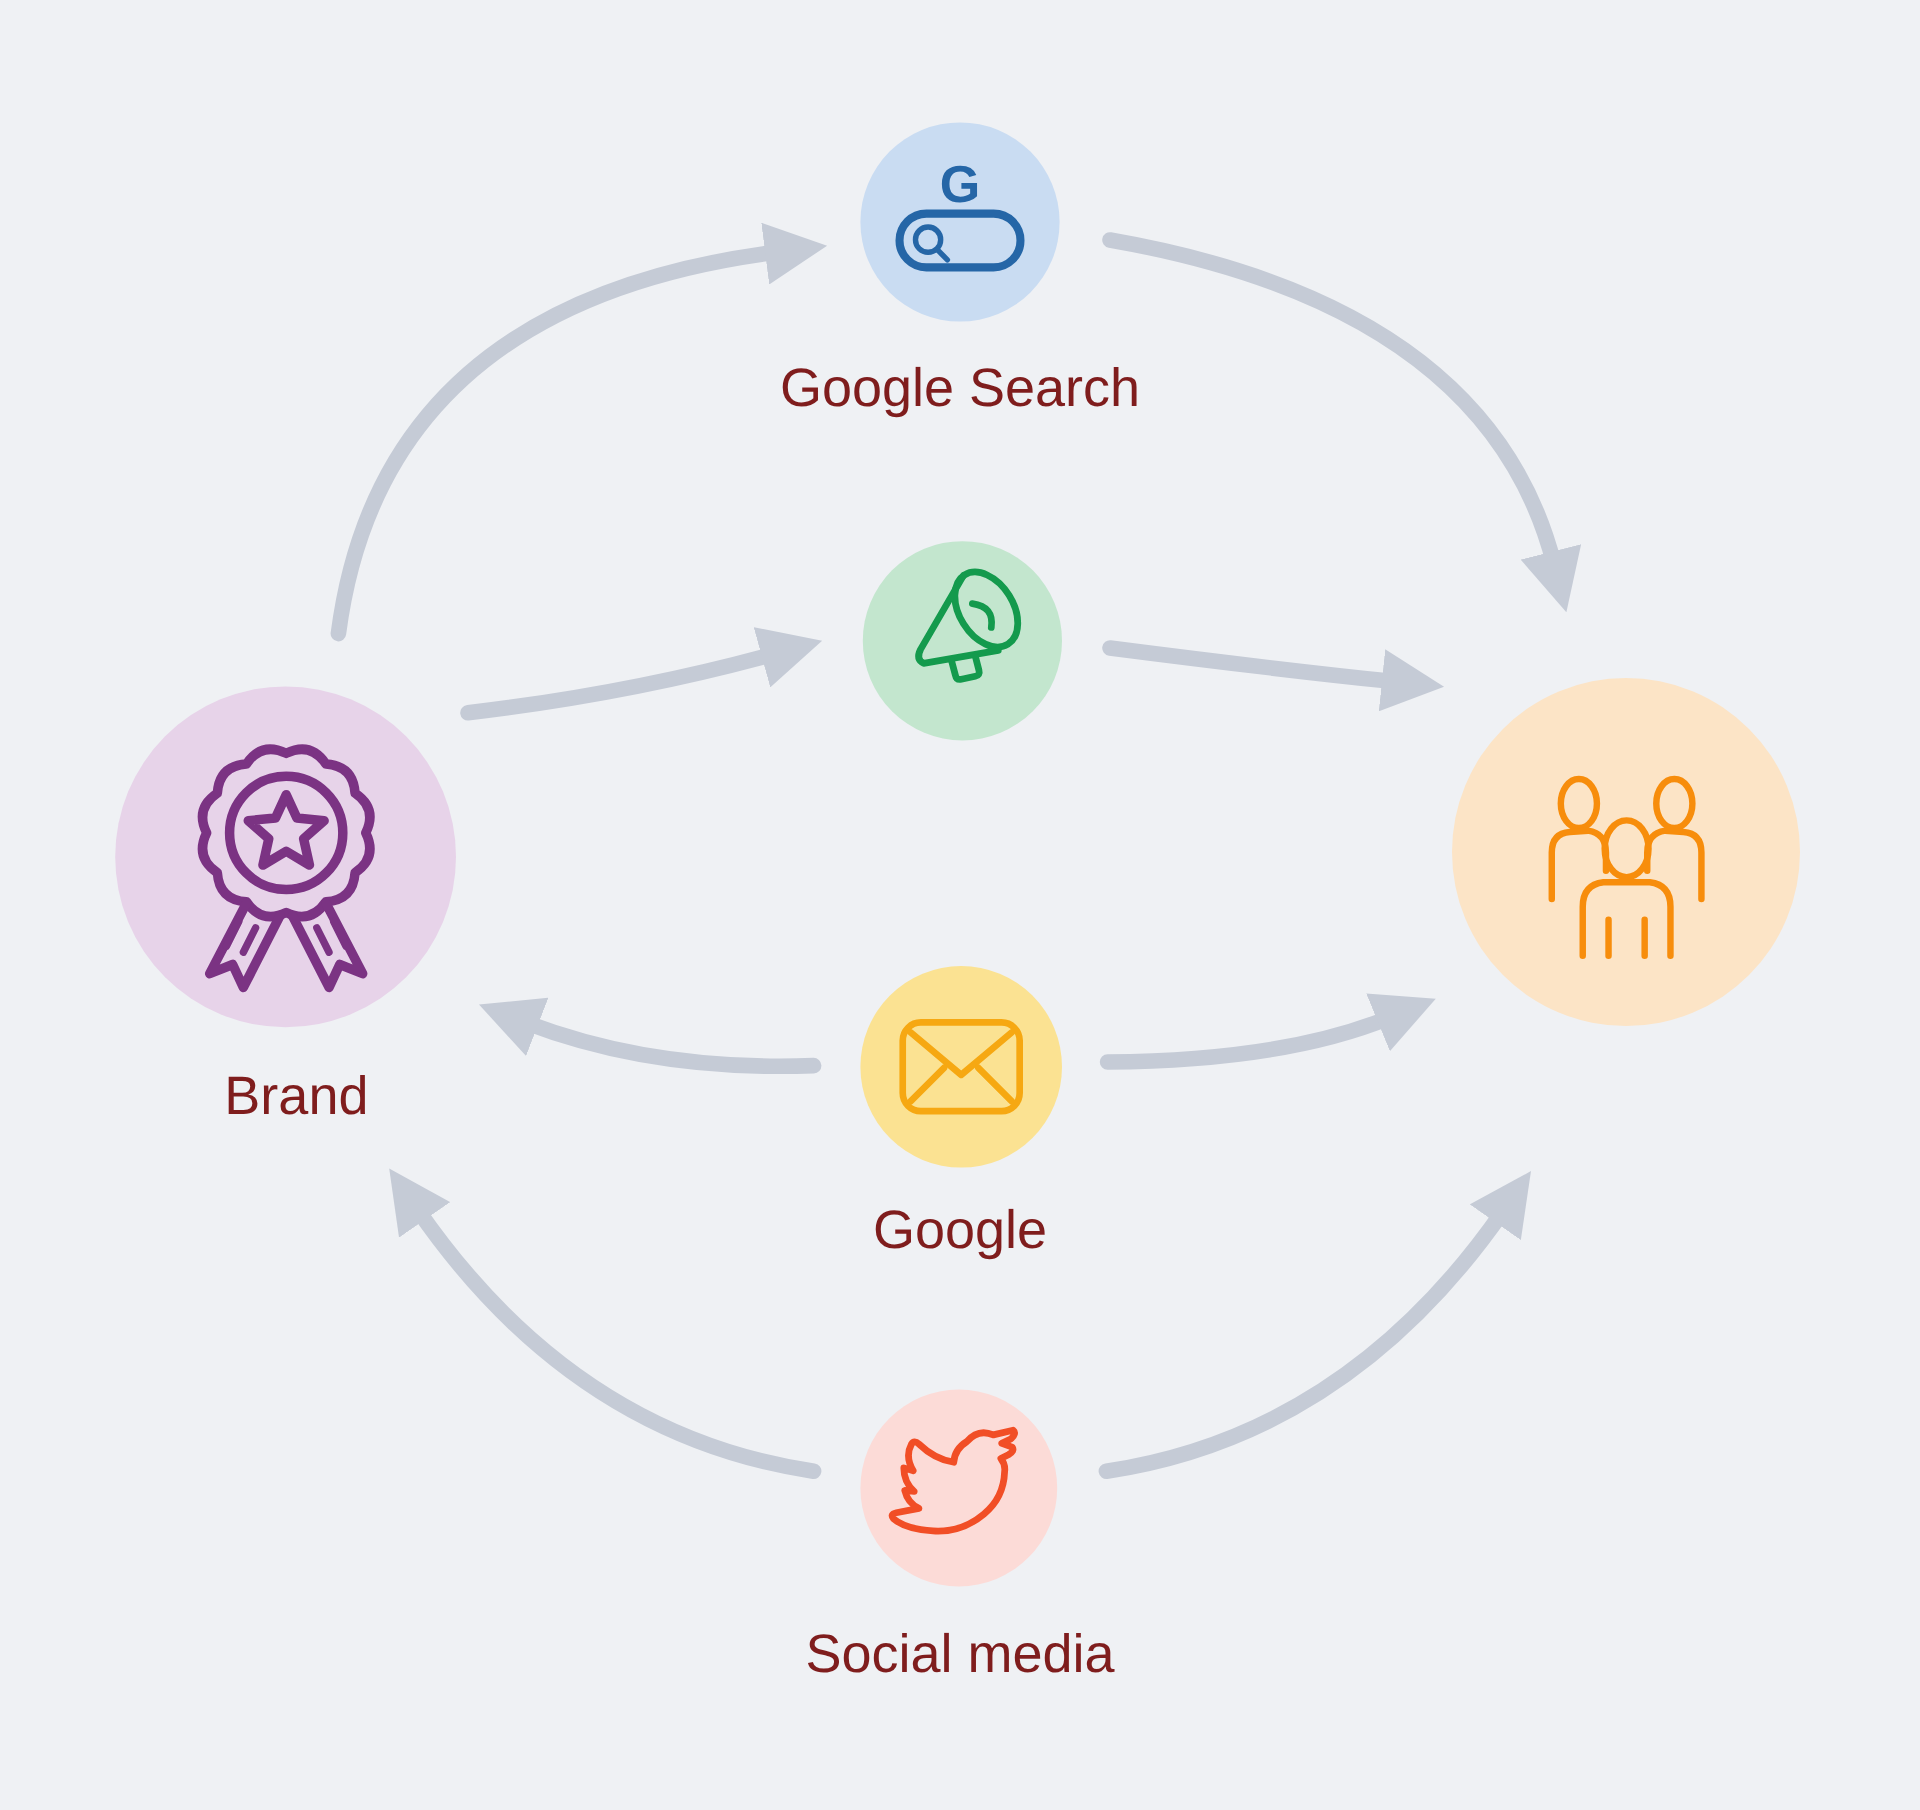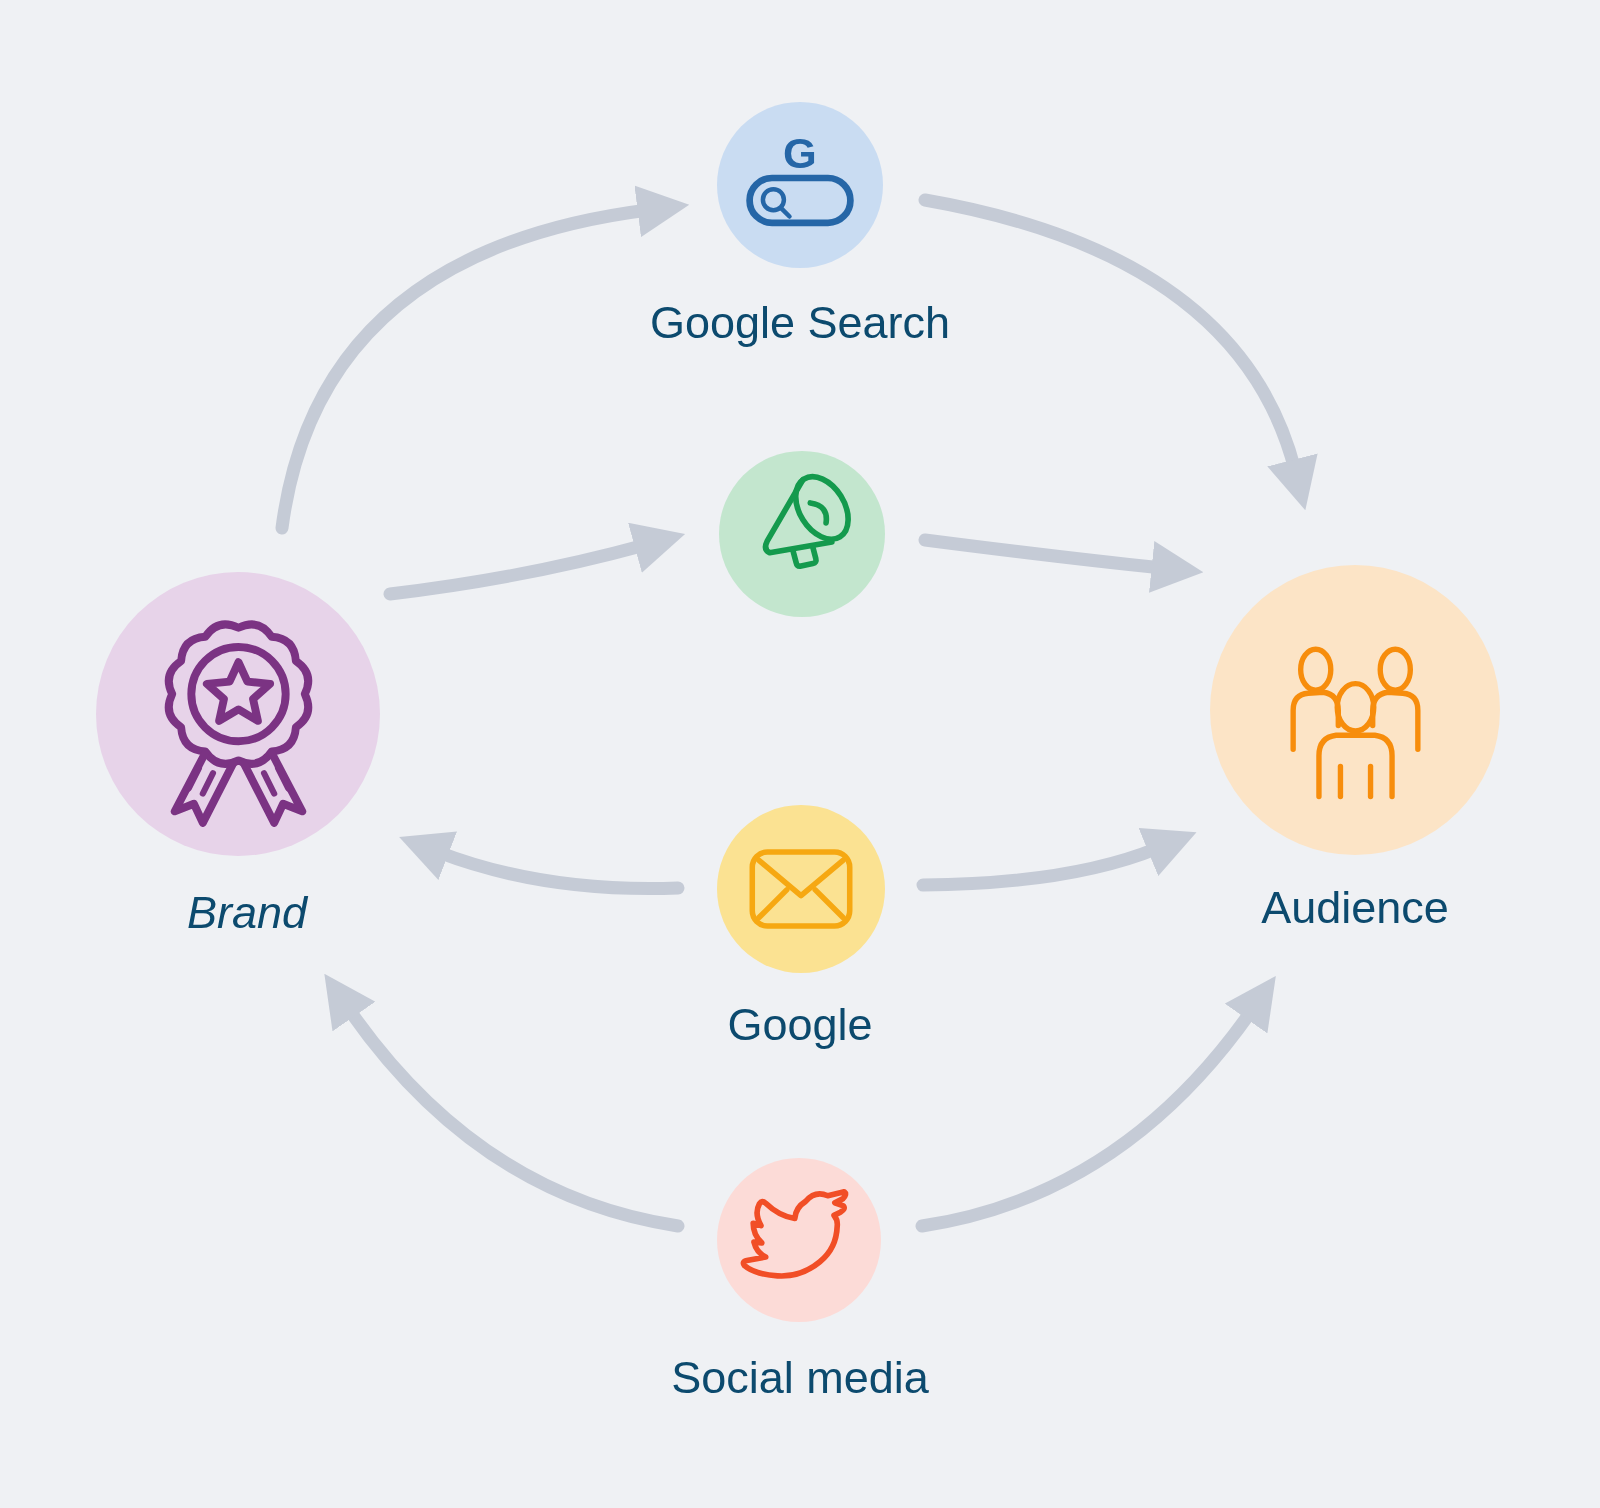--- a/index.html
+++ b/index.html
@@ -16,27 +16,27 @@
     display:flex; align-items:center; justify-content:center;
   }
   .c-brand   { left:96px;  top:572px;  width:284px; height:284px; background:#e7d3e9; }
   .c-aud     { left:1210px; top:565px; width:290px; height:290px; background:#fce4c6; }
   .c-google  { left:717px; top:102px;  width:166px; height:166px; background:#c9dcf2; }
   .c-adv     { left:719px; top:451px;  width:166px; height:166px; background:#c3e6ce; }
   .c-email   { left:717px; top:805px;  width:168px; height:168px; background:#fbe292; }
   .c-social  { left:717px; top:1158px; width:164px; height:164px; background:#fcdbd7; }
   .label {
     position:absolute; transform:translate(-50%,-50%);
-    font-size:45px; font-weight:500; color:#0c4a6e; white-space:nowrap;
+    font-size:45px; font-weight:500; color:#7f1d1d; white-space:nowrap;
   }
   .l-google { left:800px;  top:323px; }
   .l-adv    { left:800px;  top:668px; }
   .l-email  { left:800px;  top:1025px; }
   .l-social { left:800px;  top:1378px;text-align:center; }
-  .l-brand  { left:247px;  top:913px;font-style:italic; }
+  .l-brand  { left:247px;  top:913px; }
   .l-aud    { left:1355px; top:908px; }
   .icon-svg { display:block; }
 </style>
 </head>
 <body>
 
 <div class="canvas">
 
   <svg class="arrow-layer" width="1600" height="1508" viewBox="0 0 1600 1508">
     <defs>
@@ -76,21 +76,20 @@
       <ellipse cx="31.5" cy="31" rx="7" ry="9.5"></ellipse>
       <path d="M21,68 L21,50 Q21,42.5 28,42 L35,41.5 Q42,42.5 42,50 L42,57"></path>
       <ellipse cx="68.5" cy="31" rx="7" ry="9.5"></ellipse>
       <path d="M79,68 L79,50 Q79,42.5 72,42 L65,41.5 Q58,42.5 58,50 L58,57"></path>
       <ellipse cx="50" cy="48.5" rx="8.5" ry="11"></ellipse>
       <path d="M33,90 L33,71 Q33,62.5 41,61.5 L59,61.5 Q67,62.5 67,71 L67,90"></path>
       <path d="M43,76 L43,90"></path>
       <path d="M57,76 L57,90"></path>
     </svg>
   </div>
-  <div class="label l-aud">Audience</div>
 
   <div class="circle c-google">
     <svg class="icon-svg" width="140" height="140" viewBox="0 0 100 100" fill="none" stroke="#2566a7" stroke-linecap="round" stroke-linejoin="round">
       <text x="50" y="38" text-anchor="middle" font-size="31" font-weight="bold" fill="#2566a7" stroke="none" font-family="Liberation Sans, sans-serif">G</text>
       <rect x="14" y="45" width="72" height="32" rx="16" stroke-width="4.8"></rect>
       <circle cx="31" cy="60.5" r="7.5" stroke-width="3.2"></circle>
       <path d="M36.5,66.5 L42.5,72.5" stroke-width="3.2"></path>
     </svg>
   </div>
   <div class="label l-google">Google Search</div>

